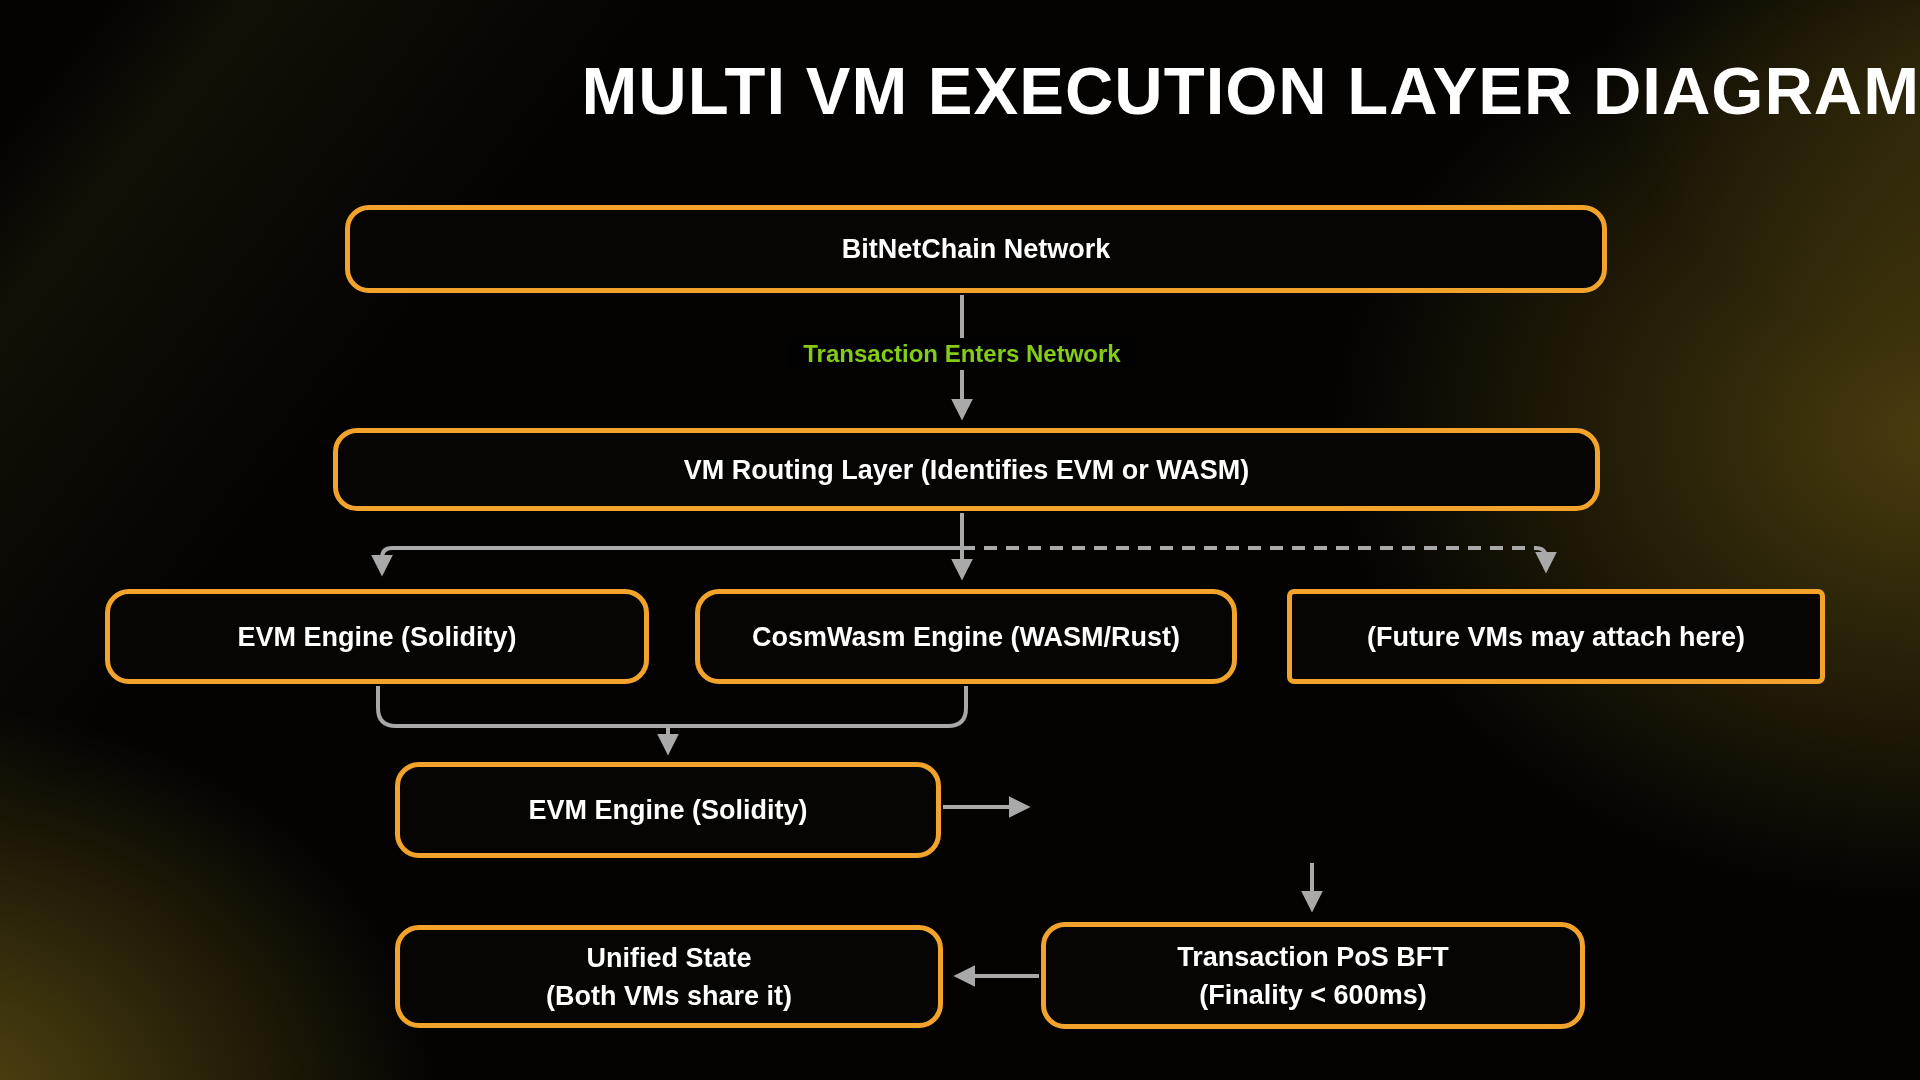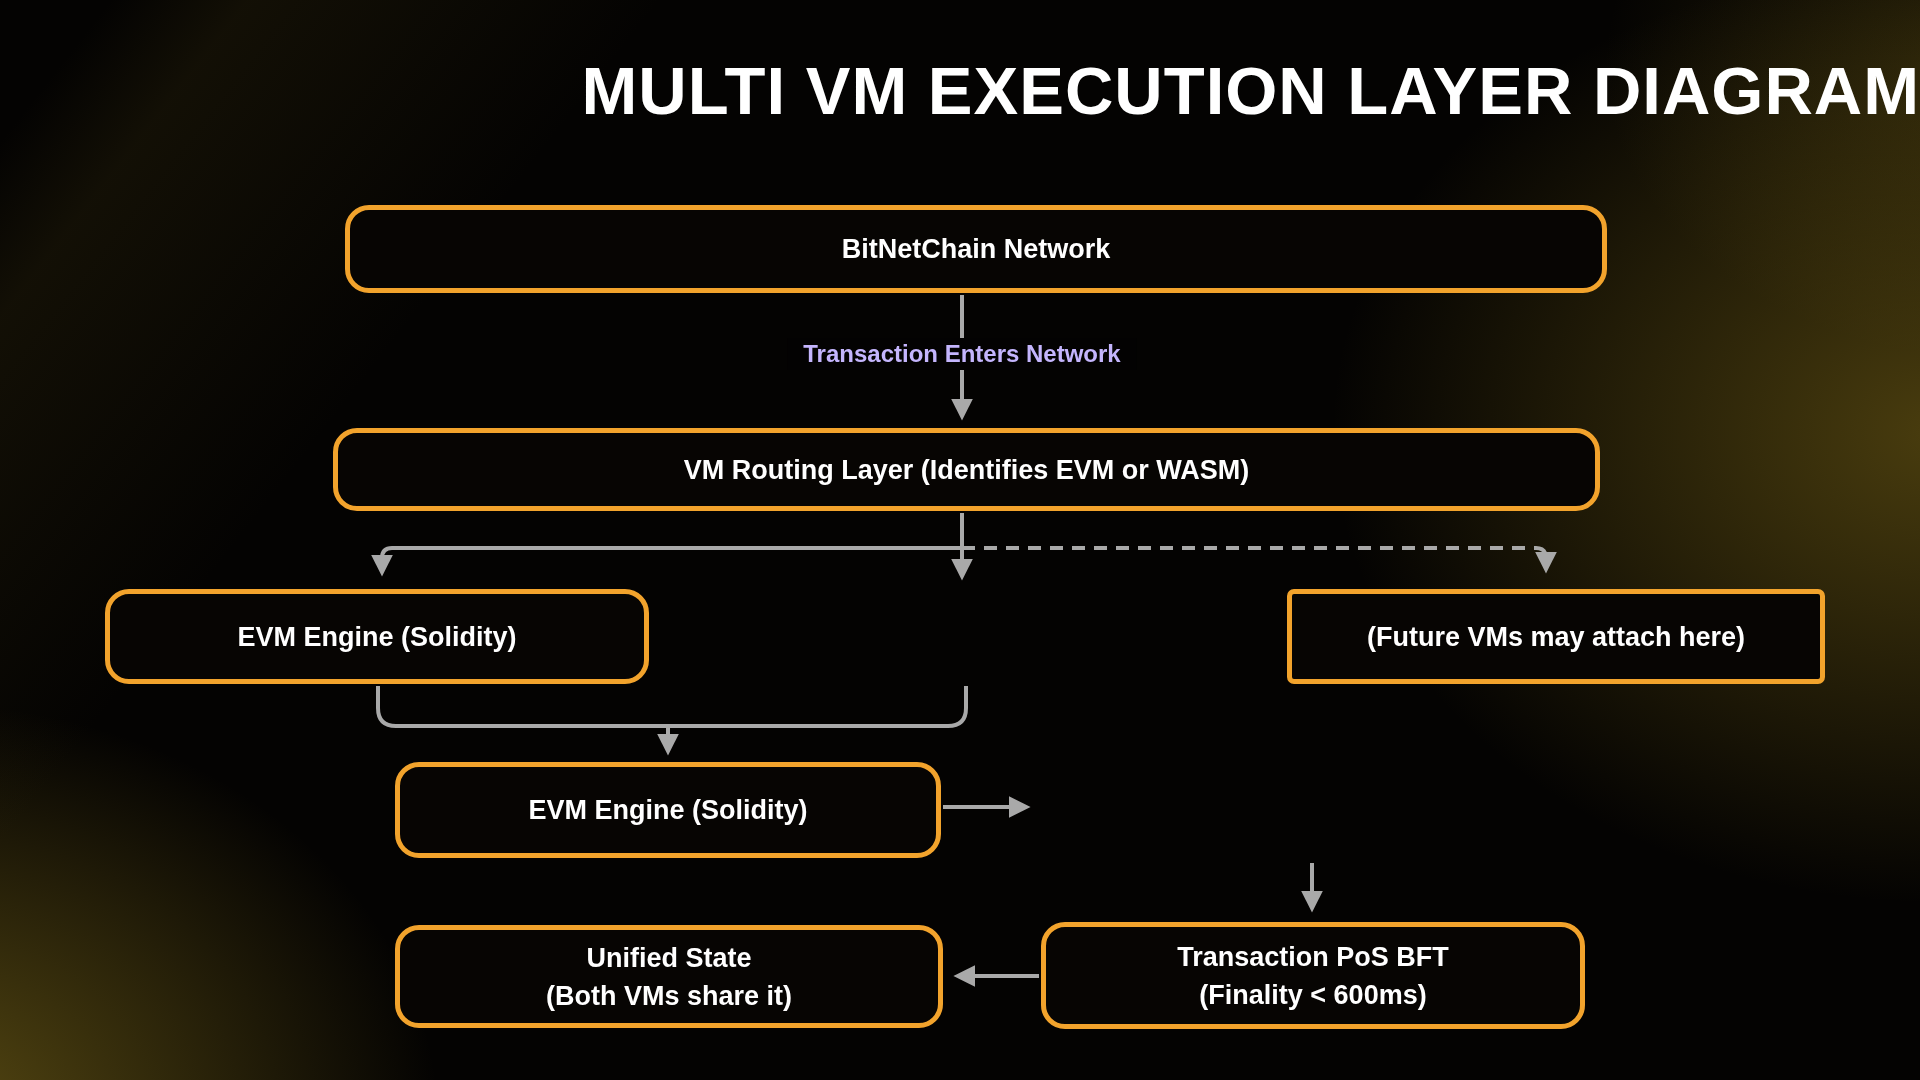--- a/index.html
+++ b/index.html
@@ -32,21 +32,21 @@
     font-size:27px;font-weight:bold;
     line-height:38px;
     z-index:3;
   }
   .edge-label{
     position:absolute;
     z-index:4;
     transform:translateX(-50%);
     background:#030202;
     padding:2px 16px;
-    color:#c4b5fd;font-size:24px;font-weight:bold;
+    color:#84cc16;font-size:24px;font-weight:bold;
     white-space:nowrap;
   }
   svg.wires{position:absolute;left:0;top:0;z-index:2;}
   
   #n-network  {left:345px; top:205px;  width:1262px; height:88px;}
   #n-routing  {left:333px; top:428px;  width:1267px; height:83px;}
   #n-evm      {left:105px; top:589px;  width:544px;  height:95px;}
   #n-wasm     {left:695px; top:589px;  width:542px;  height:95px;}
   #n-future   {left:1287px;top:589px;  width:538px;  height:95px;border-radius:7px;}
   #n-evm2     {left:395px; top:762px;  width:546px;  height:96px;}
@@ -94,20 +94,23 @@
   </div>
 
   <div class="node" id="n-network">
     <span>BitNetChain Network</span>
   </div>
 
   <div class="node" id="n-evm">
     <span>EVM Engine (Solidity)</span>
   </div>
 
+  <div class="node" id="n-wasm">
+    <span>CosmWasm Engine (WASM/Rust)</span>
+  </div>
 
   <div class="node" id="n-future">
     <span>(Future VMs may attach here)</span>
   </div>
 
   <div class="node" id="n-evm2">
     <span>EVM Engine (Solidity)</span>
   </div>
 
 

